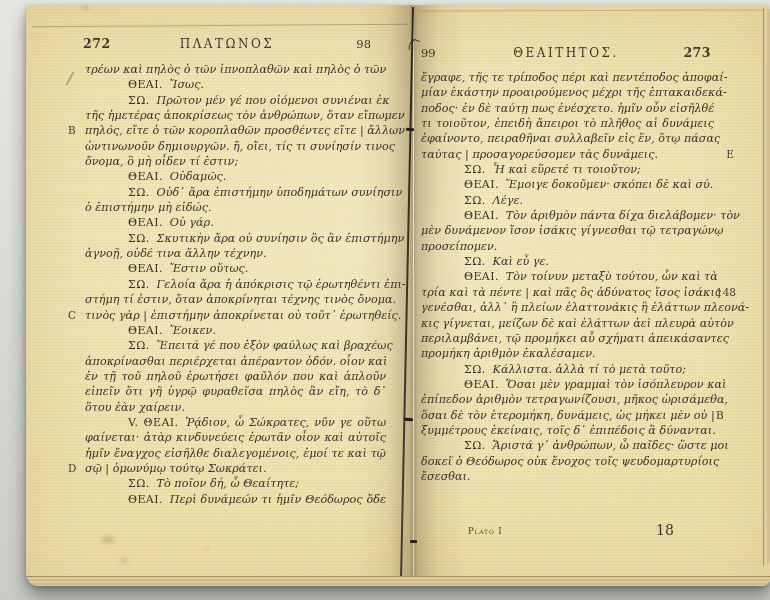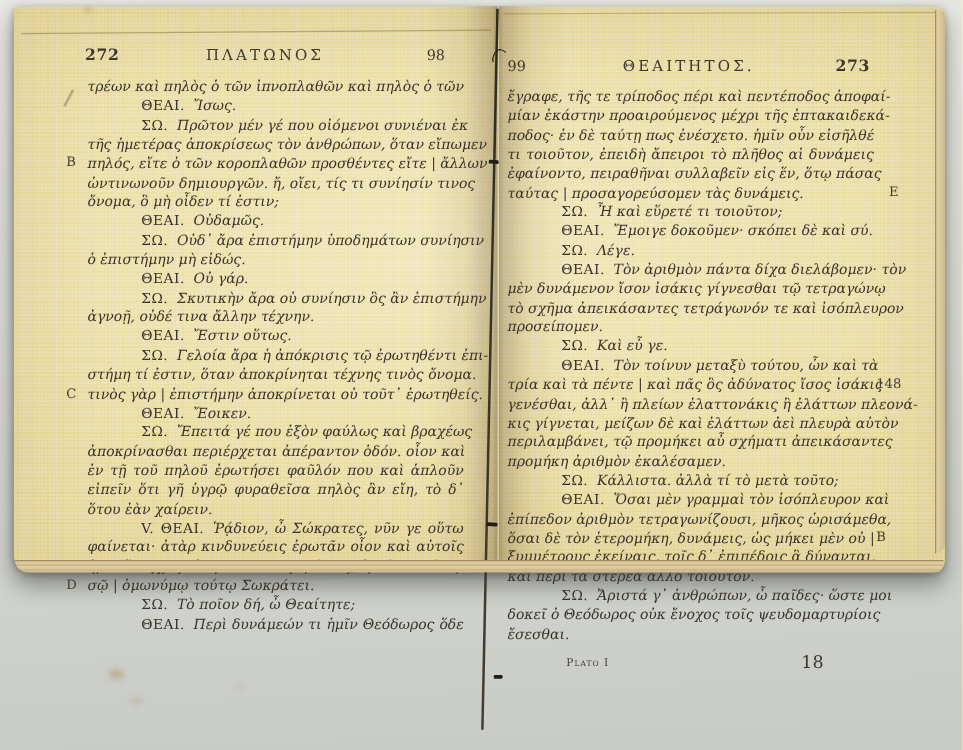--- a/index.html
+++ b/index.html
@@ -4,21 +4,21 @@
 <title>Book spread</title>
 <style>
   html,body{margin:0;padding:0;width:770px;height:600px;overflow:hidden;}
   body{
     background:linear-gradient(178deg,#e7e8e4 0%,#d6d8d3 55%,#c7cac5 100%);
     font-family:"DejaVu Serif","DejaVu Sans",serif;
   }
   .scene{position:relative;width:770px;height:600px;}
 
   .book{
-    position:absolute;left:11px;top:5px;width:745px;height:453px;
+    position:absolute;left:26px;top:5px;width:745px;height:581px;
     background-color:#ecdfb4;
     background-image:
       radial-gradient(ellipse 90% 70% at 48% 42%, rgba(255,250,230,0.38), rgba(255,250,230,0) 75%),
       repeating-linear-gradient(0deg, rgba(224,208,92,0.26) 0 1px, rgba(0,0,0,0) 1px 3px),
       repeating-linear-gradient(90deg, rgba(224,208,92,0.20) 0 1px, rgba(0,0,0,0) 1px 3px);
     border-radius:4px 7px 10px 14px;
     box-shadow:0 10px 18px rgba(35,38,36,0.45), 0 2px 5px rgba(35,38,36,0.30),
                inset 0 0 70px rgba(150,118,58,0.16);
   }
 
@@ -179,35 +179,33 @@
         <div class="tline just"><span class="greek">μίαν ἑκάστην προαιρούμενος μέχρι τῆς ἑπτακαιδεκά-</span></div>
         <div class="tline just"><span class="greek">ποδος· ἐν δὲ ταύτῃ πως ἐνέσχετο. ἡμῖν οὖν εἰσῆλθέ</span></div>
         <div class="tline just"><span class="greek">τι τοιοῦτον, ἐπειδὴ ἄπειροι τὸ πλῆθος αἱ δυνάμεις</span></div>
         <div class="tline just"><span class="greek">ἐφαίνοντο, πειραθῆναι συλλαβεῖν εἰς ἕν, ὅτῳ πάσας</span></div>
         <div class="tline"><span class="greek">ταύτας | προσαγορεύσομεν τὰς δυνάμεις.</span><span class="marginal right">E</span></div>
         <div class="tline indent"><span class="speaker">ΣΩ.</span><span class="greek">Ἦ καὶ εὕρετέ τι τοιοῦτον;</span></div>
         <div class="tline indent"><span class="speaker">ΘΕΑΙ.</span><span class="greek">Ἔμοιγε δοκοῦμεν· σκόπει δὲ καὶ σύ.</span></div>
         <div class="tline indent"><span class="speaker">ΣΩ.</span><span class="greek">Λέγε.</span></div>
         <div class="tline indent just"><span class="speaker">ΘΕΑΙ.</span><span class="greek">Τὸν ἀριθμὸν πάντα δίχα διελάβομεν· τὸν</span></div>
         <div class="tline just"><span class="greek">μὲν δυνάμενον ἴσον ἰσάκις γίγνεσθαι τῷ τετραγώνῳ</span></div>
-        <div class="tline just"><span class="greek">τὸ σχῆμα ἀπεικάσαντες τετράγωνόν τε καὶ ἰσόπλευρον</span></div>
         <div class="tline"><span class="greek">προσείπομεν.</span></div>
         <div class="tline indent"><span class="speaker">ΣΩ.</span><span class="greek">Καὶ εὖ γε.</span></div>
         <div class="tline indent just"><span class="speaker">ΘΕΑΙ.</span><span class="greek">Τὸν τοίνυν μεταξὺ τούτου, ὧν καὶ τὰ</span></div>
         <div class="tline just"><span class="greek">τρία καὶ τὰ πέντε | καὶ πᾶς ὃς ἀδύνατος ἴσος ἰσάκις</span><span class="marginal right">148</span></div>
         <div class="tline just"><span class="greek">γενέσθαι, ἀλλ᾽ ἢ πλείων ἐλαττονάκις ἢ ἐλάττων πλεονά-</span></div>
         <div class="tline just"><span class="greek">κις γίγνεται, μείζων δὲ καὶ ἐλάττων ἀεὶ πλευρὰ αὐτὸν</span></div>
         <div class="tline just"><span class="greek">περιλαμβάνει, τῷ προμήκει αὖ σχήματι ἀπεικάσαντες</span></div>
         <div class="tline"><span class="greek">προμήκη ἀριθμὸν ἐκαλέσαμεν.</span></div>
         <div class="tline indent"><span class="speaker">ΣΩ.</span><span class="greek">Κάλλιστα. ἀλλὰ τί τὸ μετὰ τοῦτο;</span></div>
         <div class="tline indent just"><span class="speaker">ΘΕΑΙ.</span><span class="greek">Ὅσαι μὲν γραμμαὶ τὸν ἰσόπλευρον καὶ</span></div>
         <div class="tline just"><span class="greek">ἐπίπεδον ἀριθμὸν τετραγωνίζουσι, μῆκος ὡρισάμεθα,</span></div>
         <div class="tline just"><span class="greek">ὅσαι δὲ τὸν ἑτερομήκη, δυνάμεις, ὡς μήκει μὲν οὐ |</span><span class="marginal right">B</span></div>
         <div class="tline just"><span class="greek">ξυμμέτρους ἐκείναις, τοῖς δ᾽ ἐπιπέδοις ἃ δύνανται.</span></div>
-        <div class="tline"><span class="greek">καὶ περὶ τὰ στερεὰ ἄλλο τοιοῦτον.</span></div>
         <div class="tline indent just"><span class="speaker">ΣΩ.</span><span class="greek">Ἄριστά γ᾽ ἀνθρώπων, ὦ παῖδες· ὥστε μοι</span></div>
         <div class="tline just"><span class="greek">δοκεῖ ὁ Θεόδωρος οὐκ ἔνοχος τοῖς ψευδομαρτυρίοις</span></div>
         <div class="tline"><span class="greek">ἔσεσθαι.</span></div>
       </div>
 
     <div class="footer-sig">Plato I</div>
     <div class="footer-num">18</div>
 
     <div class="stain s1"></div>
     <div class="stain s2"></div>

